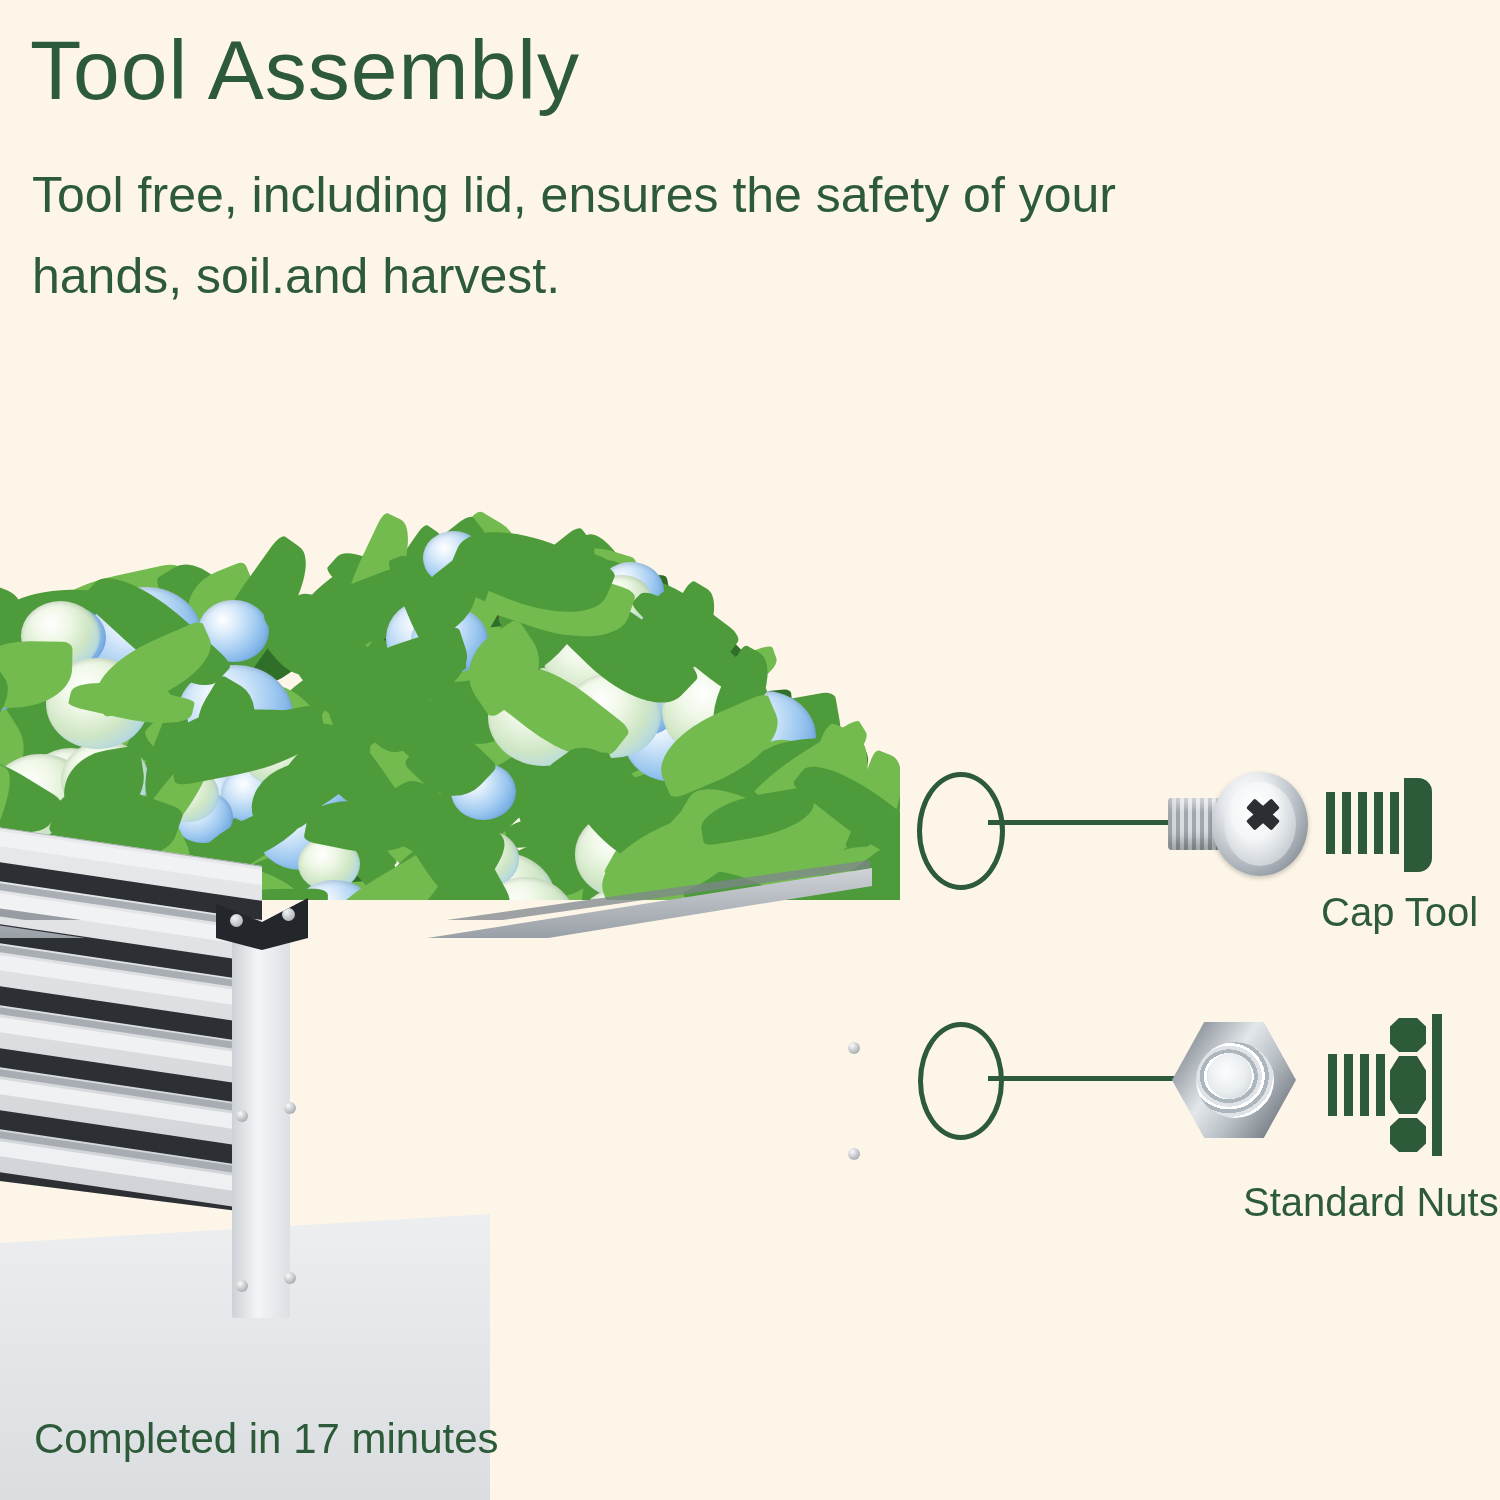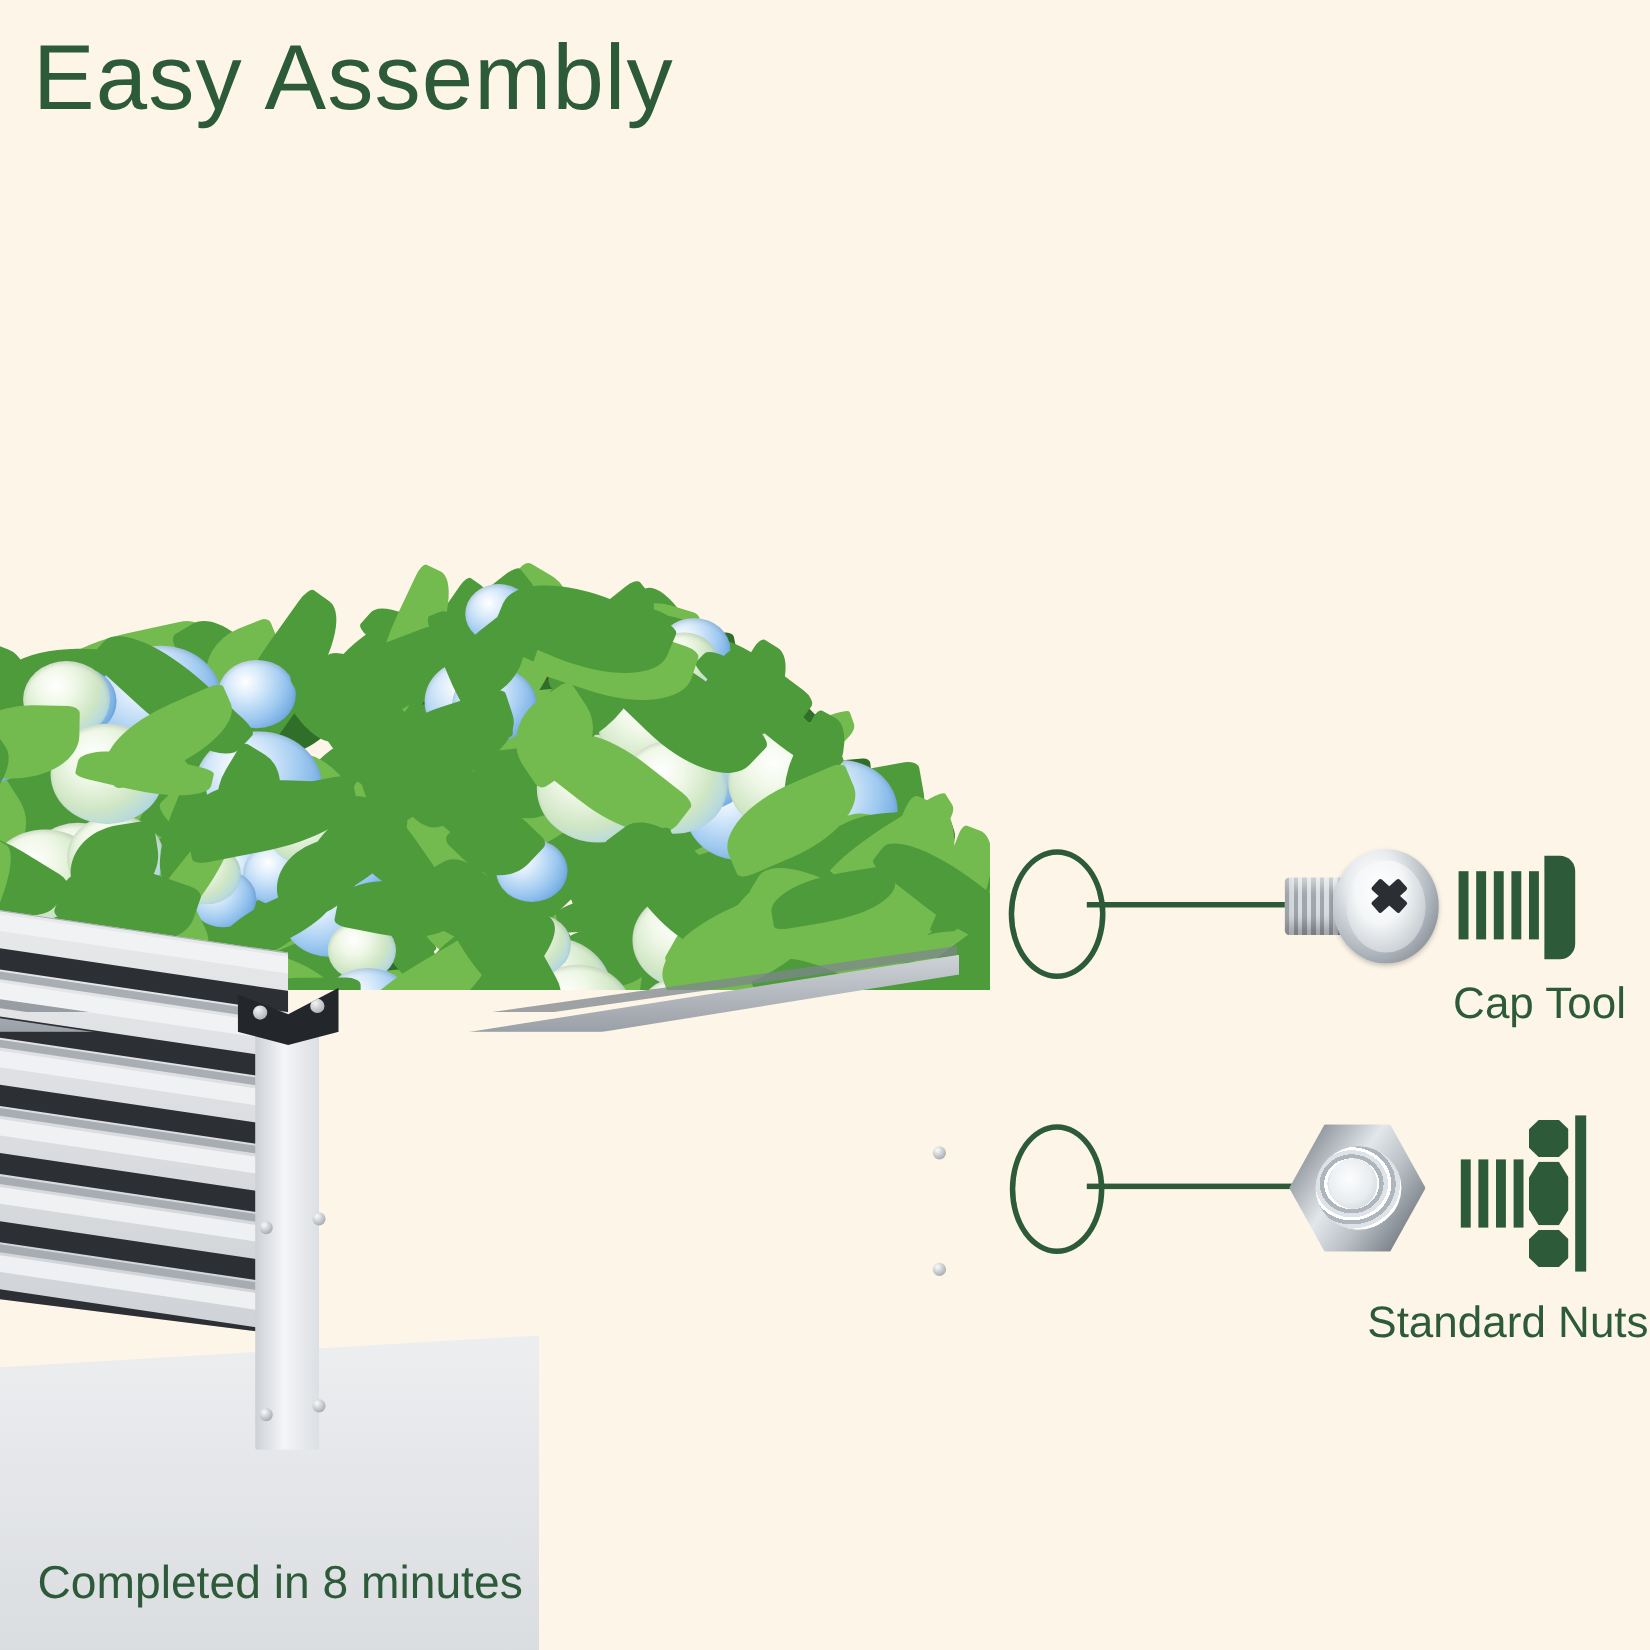--- a/index.html
+++ b/index.html
@@ -147,22 +147,26 @@
   .bar{position:absolute;background:#2d5a39;}
   .octa{position:absolute;background:#2d5a39;
      clip-path:polygon(25% 0,75% 0,100% 25%,100% 75%,75% 100%,25% 100%,0 75%,0 25%);}
   .capblock{position:absolute;background:#2d5a39;border-radius:0 14px 14px 0;}
 </style>
 </head>
 <body>
 
 <div id="stage">
 
-  <div class="headline">Easy Assembly</div>
-
+  <div class="headline">Tool Assembly</div>
+
+  <div class="subhead">
+    <div>Tool free, including lid, ensures the safety of your</div>
+    <div>hands, soil.and harvest.</div>
+  </div>
 
   <div id="planter">
 
     <div class="plantmass" id="foliage">
         <div class="leaf d" style="left: 934.628px; top: 432.17px; width: 60.0826px; height: 50.485px; transform: rotate(8.6deg);"></div>
         <div class="leaf d" style="left: 784.838px; top: 384.331px; width: 133.484px; height: 33.3542px; transform: rotate(11.1deg);"></div>
         <div class="leaf d" style="left: 879.158px; top: 322.379px; width: 113.126px; height: 52.2736px; transform: rotate(-18.5deg);"></div>
         <div class="leaf d" style="left: 393.179px; top: 287.881px; width: 107.193px; height: 37.692px; transform: rotate(-50.4deg);"></div>
         <div class="leaf d" style="left: 207.176px; top: 376.269px; width: 109.964px; height: 38.1998px; transform: rotate(55.7deg);"></div>
         <div class="leaf d" style="left: 27.4708px; top: 281.468px; width: 128.71px; height: 66.7406px; transform: rotate(-59.6deg);"></div>
@@ -755,14 +759,14 @@
     <div class="bar" style="left:32px;top:40px;width:9px;height:62px;"></div>
     <div class="bar" style="left:48px;top:40px;width:9px;height:62px;"></div>
     <div class="octa" style="left:62px;top:4px;width:36px;height:34px;"></div>
     <div class="octa" style="left:62px;top:42px;width:36px;height:58px;"></div>
     <div class="octa" style="left:62px;top:104px;width:36px;height:34px;"></div>
     <div class="bar" style="left:104px;top:0;width:10px;height:142px;"></div>
   </div>
 
   <div class="hwlabel" style="left:1243px;top:1180px;">Standard Nuts</div>
 
-  <div class="footnote">Completed in 8 minutes</div>
+  <div class="footnote">Completed in 17 minutes</div>
 </div>
 
 </body></html>

